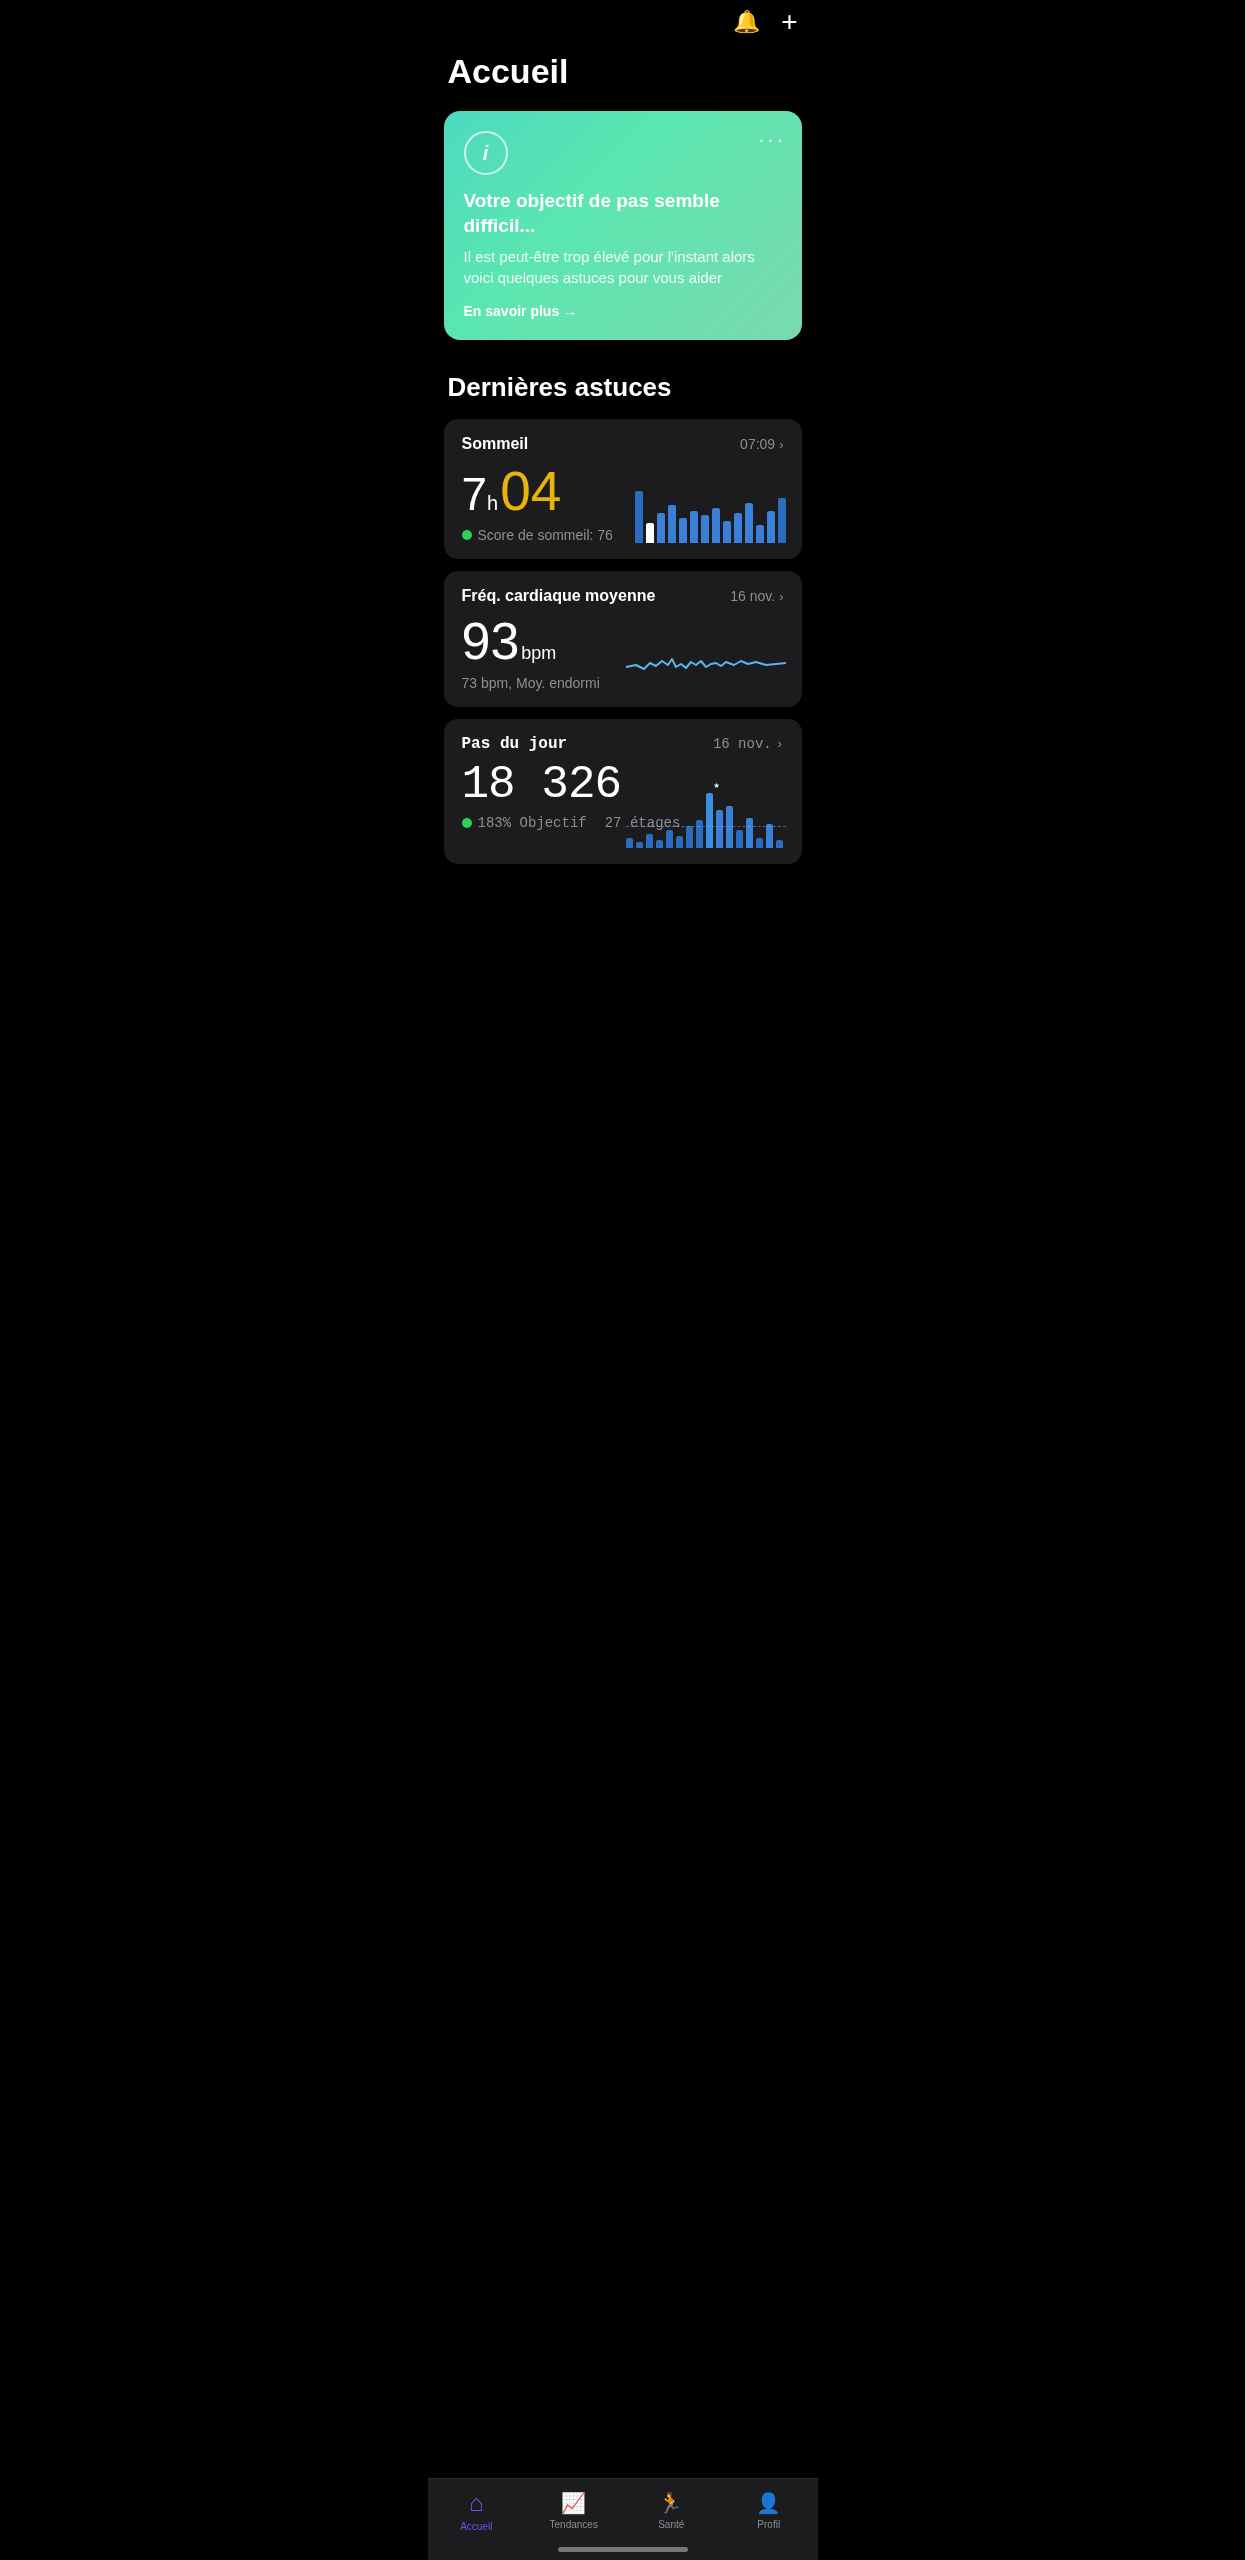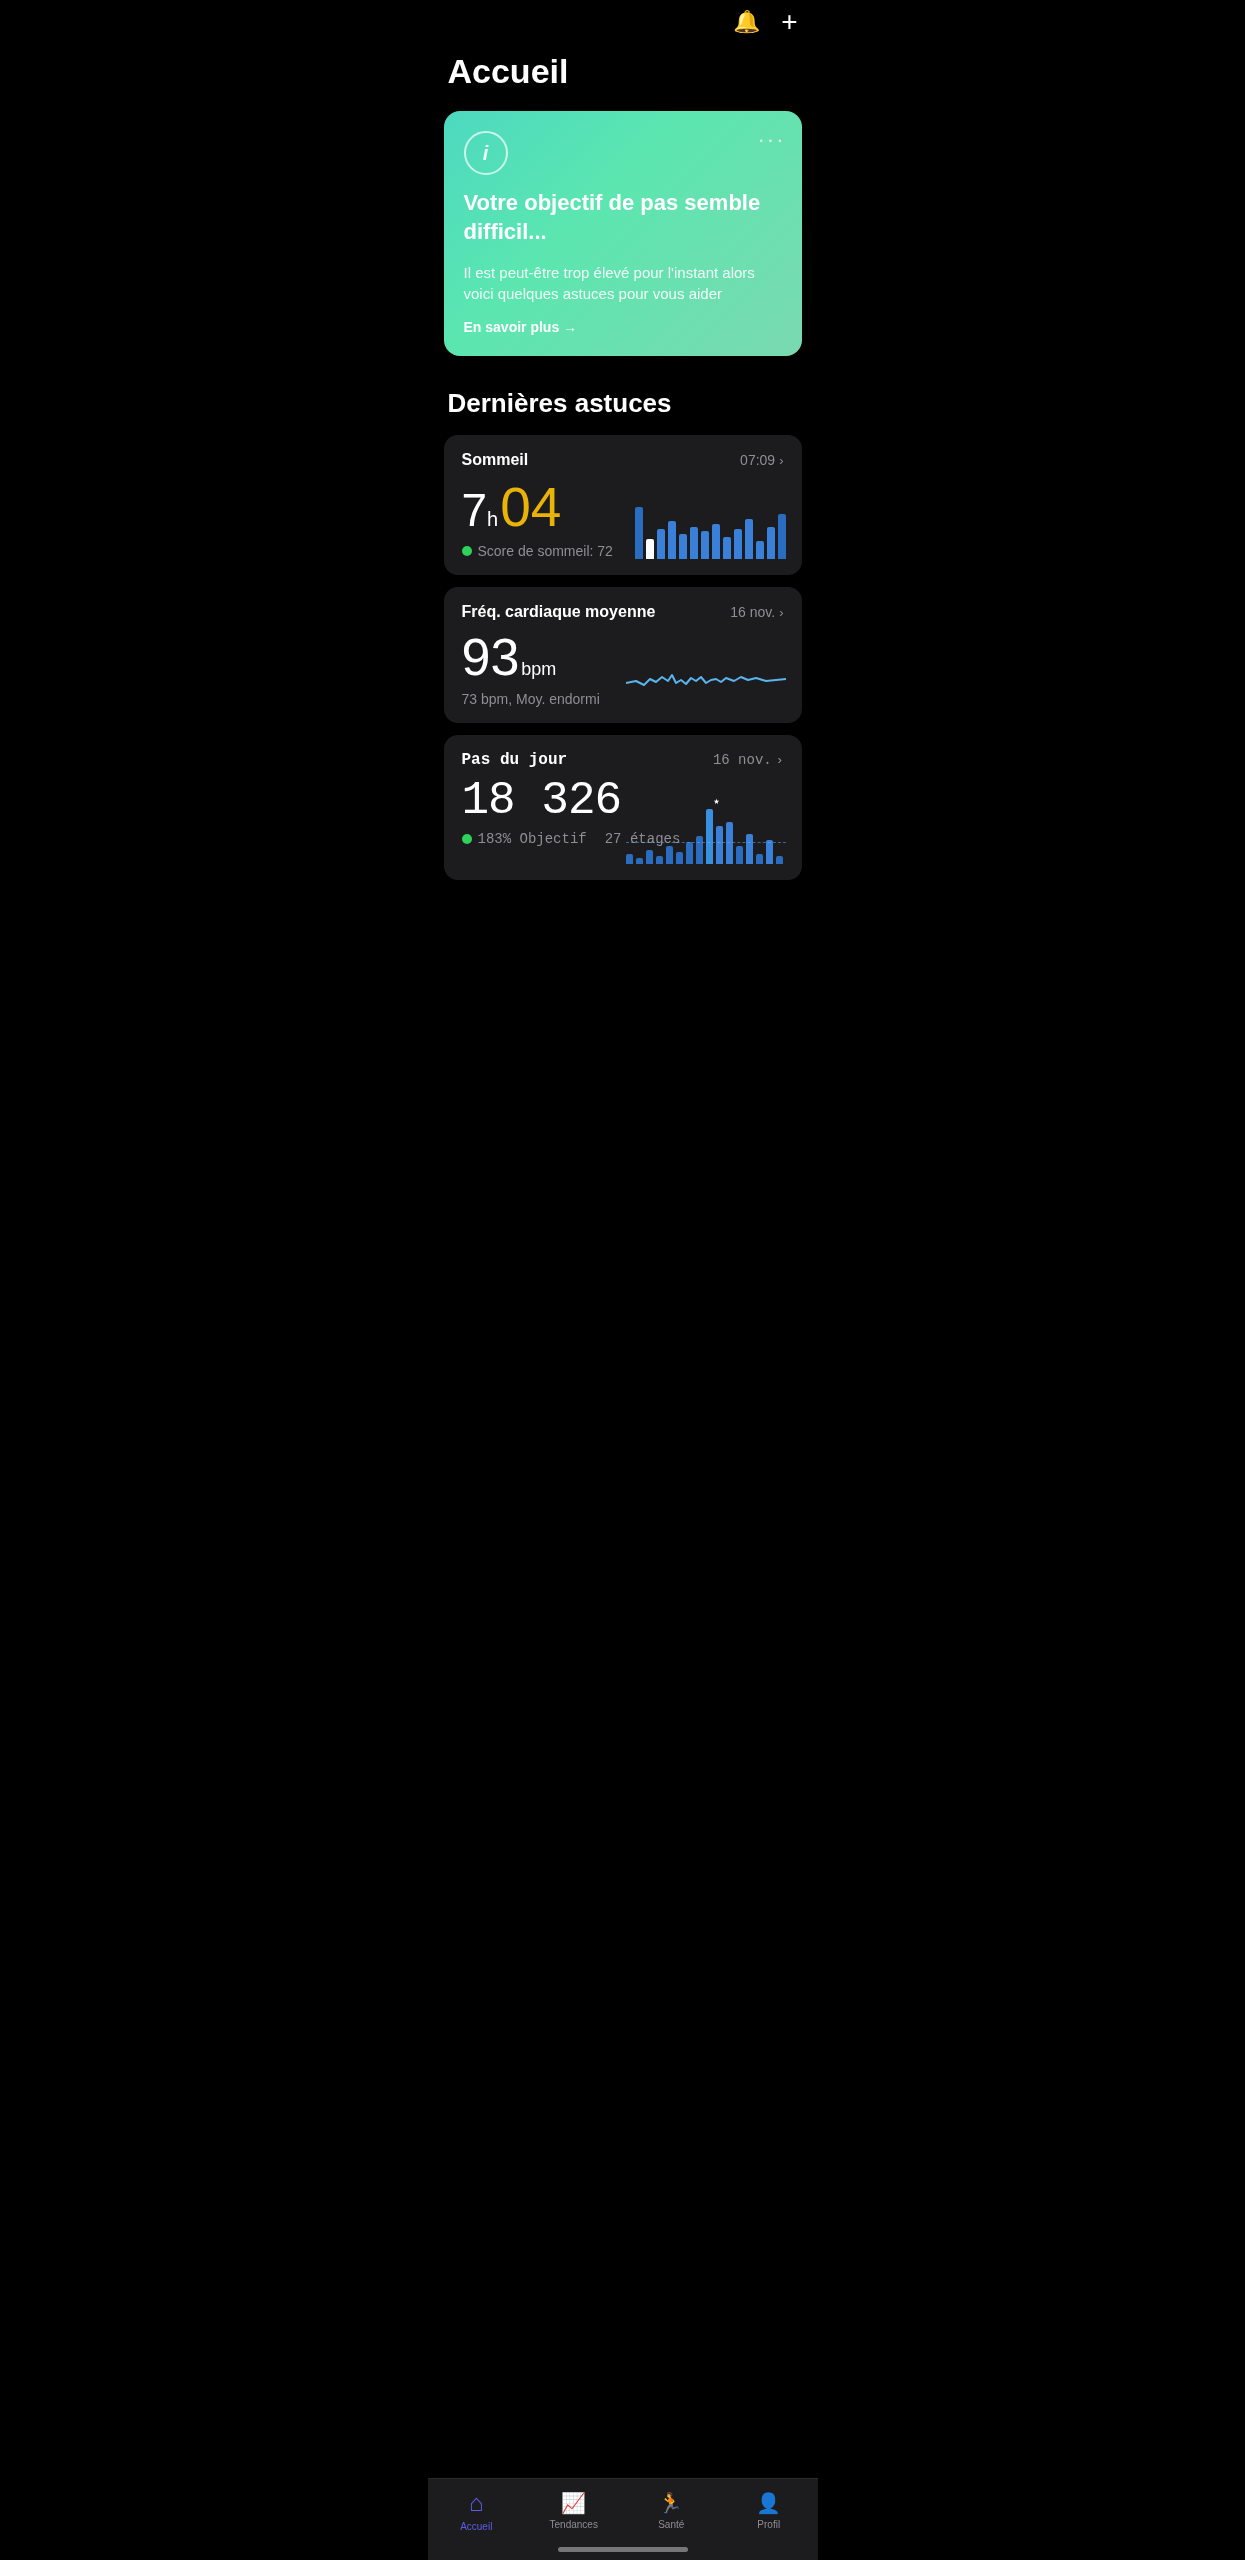--- a/index.html
+++ b/index.html
@@ -67,24 +67,24 @@
       position: absolute;
       top: 16px;
       right: 16px;
       font-size: 22px;
       color: rgba(255,255,255,0.8);
       cursor: pointer;
       letter-spacing: 2px;
     }
 
     .banner-title {
-      font-size: 22px;
+      font-size: 19px;
       font-weight: 700;
       color: #fff;
-      margin-bottom: 16px;
+      margin-bottom: 8px;
       line-height: 1.3;
     }
 
     .banner-desc {
       font-size: 15px;
       color: rgba(255,255,255,0.9);
       line-height: 1.4;
       margin-bottom: 14px;
     }
 
@@ -348,21 +348,21 @@
         <span class="metric-chevron">›</span>
       </span>
     </div>
     <div class="sleep-value-wrap">
       <span class="sleep-h">7</span>
       <span class="sleep-hunit">h</span>
       <span class="sleep-min">04</span>
     </div>
     <div class="metric-sub">
       <div class="dot-green"></div>
-      <span>Score de sommeil: 72</span>
+      <span>Score de sommeil: 76</span>
     </div>
 
     <div class="chart-area">
       <div class="sleep-bars">
 
         <div class="sleep-bar" style="width:8px; height:52px; background:#2a6cbf;"></div>
         <div class="sleep-bar" style="width:8px; height:20px; background:#ffffff;"></div>
         <div class="sleep-bar" style="width:8px; height:30px; background:#3a80d9;"></div>
         <div class="sleep-bar" style="width:8px; height:38px; background:#3a80d9;"></div>
         <div class="sleep-bar" style="width:8px; height:25px; background:#3a80d9;"></div>

